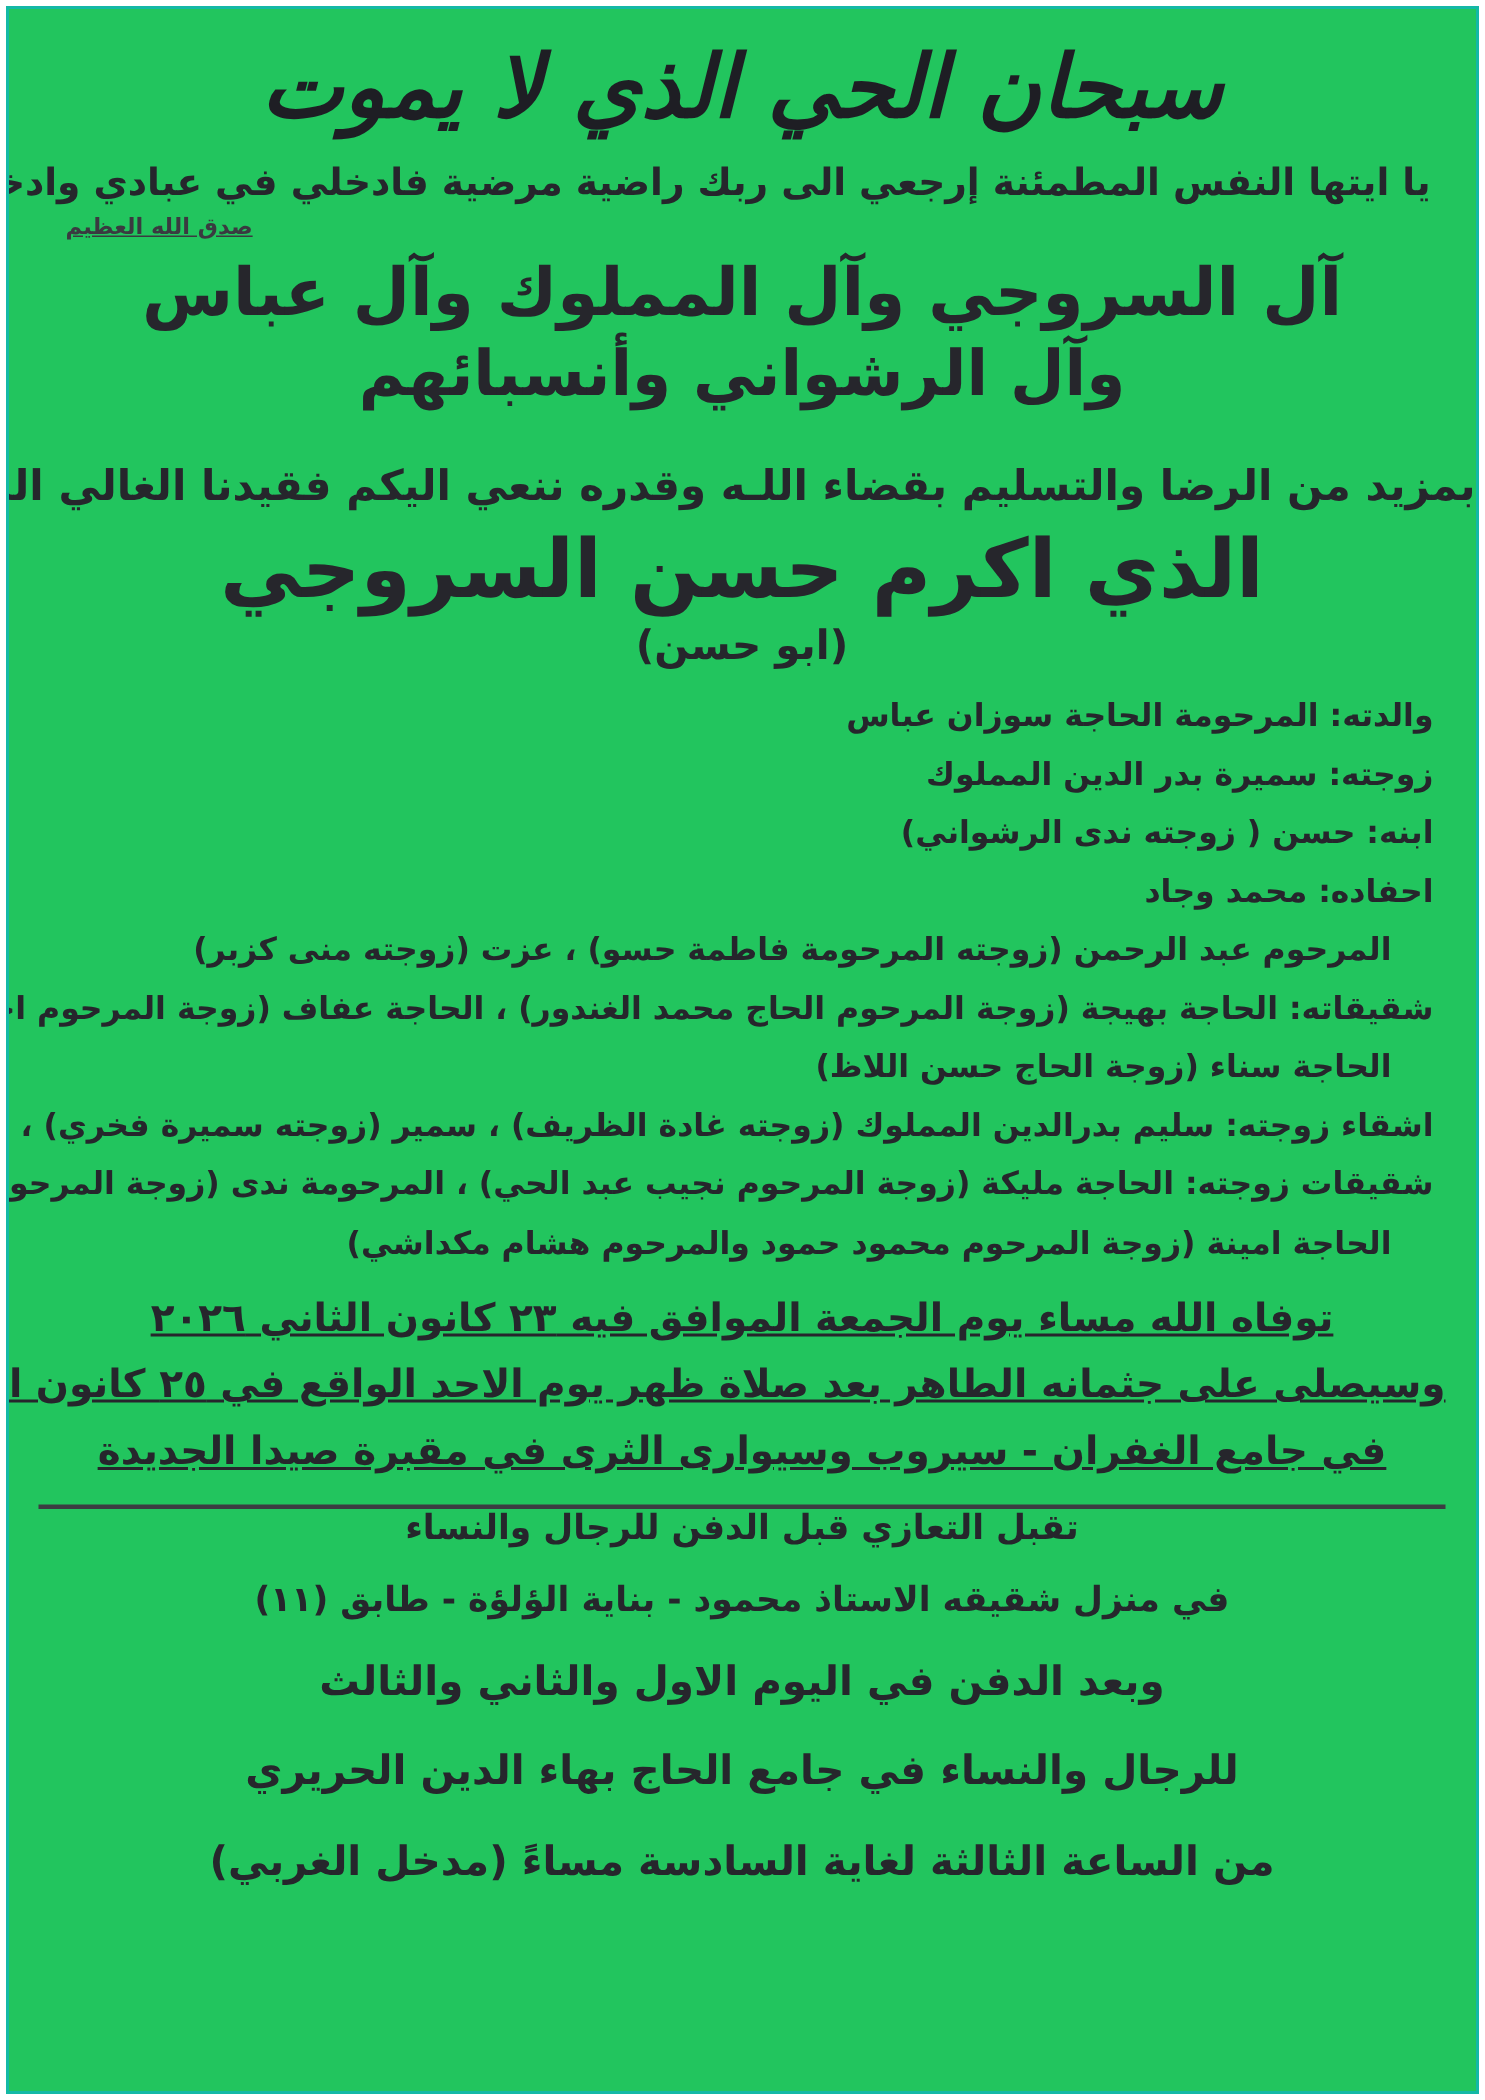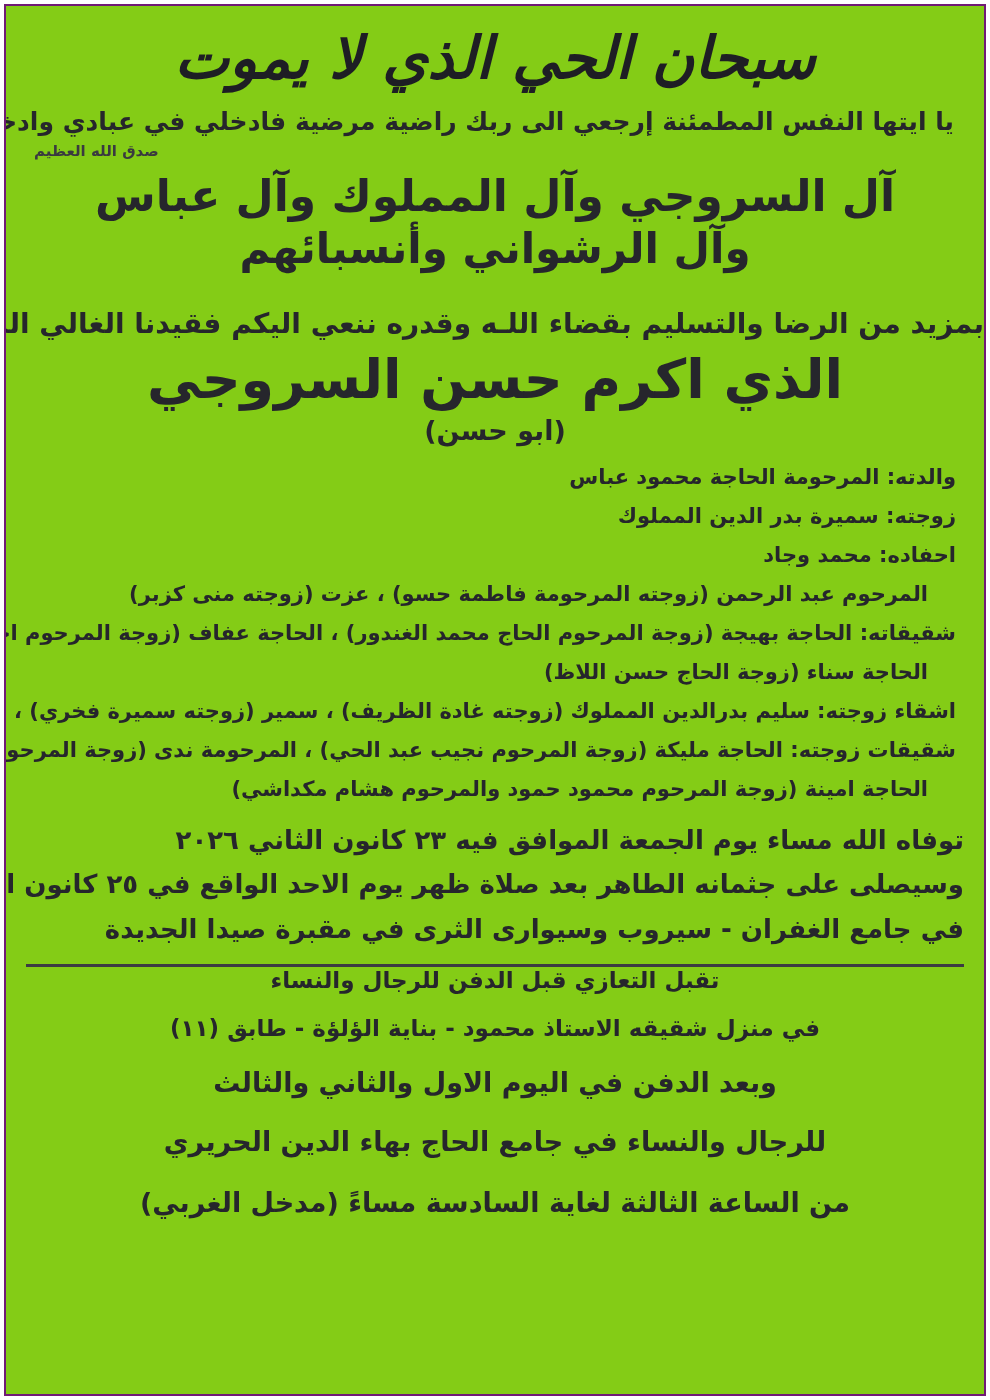--- a/index.html
+++ b/index.html
@@ -10,22 +10,22 @@
   body {
     width: 990px;
     height: 1400px;
     position: relative;
     font-family: "DejaVu Sans", sans-serif;
     color: #26262c;
   }
   .page {
     position: absolute;
     inset: 4px;
-    border: 2px solid #701a75;
-    background: #84cc16;
+    border: 2px solid #14b8a6;
+    background: #22c55e;
     overflow: hidden;
     box-sizing: border-box;
   }
   .calligraphy {
     text-align: center;
     font-size: 58px;
     font-weight: bold;
     font-style: italic;
     line-height: 1.6;
     margin-top: 6px;
@@ -38,23 +38,24 @@
     font-weight: bold;
     margin-top: 2px;
     padding: 0 30px;
     white-space: nowrap;
   }
   .verse-attribution {
     text-align: left;
     font-size: 15px;
     font-weight: bold;
     letter-spacing: 3px;
-    padding-left: 28px;
+    padding-left: 38px;
     margin-top: 6px;
     color: #3a3a40;
+    text-decoration: underline;
   }
   .families-1 {
     text-align: center;
     font-size: 44px;
     font-weight: bold;
     margin-top: 8px;
     line-height: 1.25;
   }
   .families-2 {
     text-align: center;
@@ -92,24 +93,26 @@
   }
   .relative-line {
     text-align: right;
     white-space: nowrap;
   }
   .relative-line.indent {
     padding-right: 28px;
   }
   .death-notice {
     margin-top: 8px;
+    text-align: center;
     font-size: 26px;
     font-weight: bold;
     line-height: 1.72;
     padding: 0 20px;
+    text-decoration: underline;
   }
   .death-line { white-space: nowrap; }
   .divider {
     width: 938px;
     height: 3px;
     background: #3c3c42;
     margin: 12px auto 0 auto;
   }
   .condolences {
     text-align: center;
@@ -137,22 +140,23 @@
   <div class="families-1">آل السروجي وآل المملوك وآل عباس</div>
   <div class="families-2">وآل الرشواني وأنسبائهم</div>
 
   <div class="intro">بمزيد من الرضا والتسليم بقضاء اللـه وقدره ننعي اليكم فقيدنا الغالي المرحوم بإذنه تعالى</div>
 
   <div class="deceased-name">الذي اكرم حسن السروجي</div>
 
   <div class="kunya">(ابو حسن)</div>
 
   <div class="relatives">
-    <div class="relative-line">والدته: المرحومة الحاجة محمود عباس</div>
+    <div class="relative-line">والدته: المرحومة الحاجة سوزان عباس</div>
     <div class="relative-line">زوجته: سميرة بدر الدين المملوك</div>
+    <div class="relative-line">ابنه: حسن ( زوجته ندى الرشواني)</div>
     <div class="relative-line">احفاده: محمد وجاد</div>
     <div class="relative-line indent">المرحوم عبد الرحمن (زوجته المرحومة فاطمة حسو) ، عزت (زوجته منى كزبر)</div>
     <div class="relative-line">شقيقاته: الحاجة بهيجة (زوجة المرحوم الحاج محمد الغندور) ، الحاجة عفاف (زوجة المرحوم احمد الشيخ يونس)</div>
     <div class="relative-line indent">الحاجة سناء (زوجة الحاج حسن اللاظ)</div>
     <div class="relative-line">اشقاء زوجته: سليم بدرالدين المملوك (زوجته غادة الظريف) ، سمير (زوجته سميرة فخري) ، هيثم (زوجته سوزان السعود)</div>
     <div class="relative-line">شقيقات زوجته: الحاجة مليكة (زوجة المرحوم نجيب عبد الحي) ، المرحومة ندى (زوجة المرحوم هاني المجذوب)</div>
     <div class="relative-line indent">الحاجة امينة (زوجة المرحوم محمود حمود والمرحوم هشام مكداشي)</div>
   </div>
 
   <div class="death-notice">

